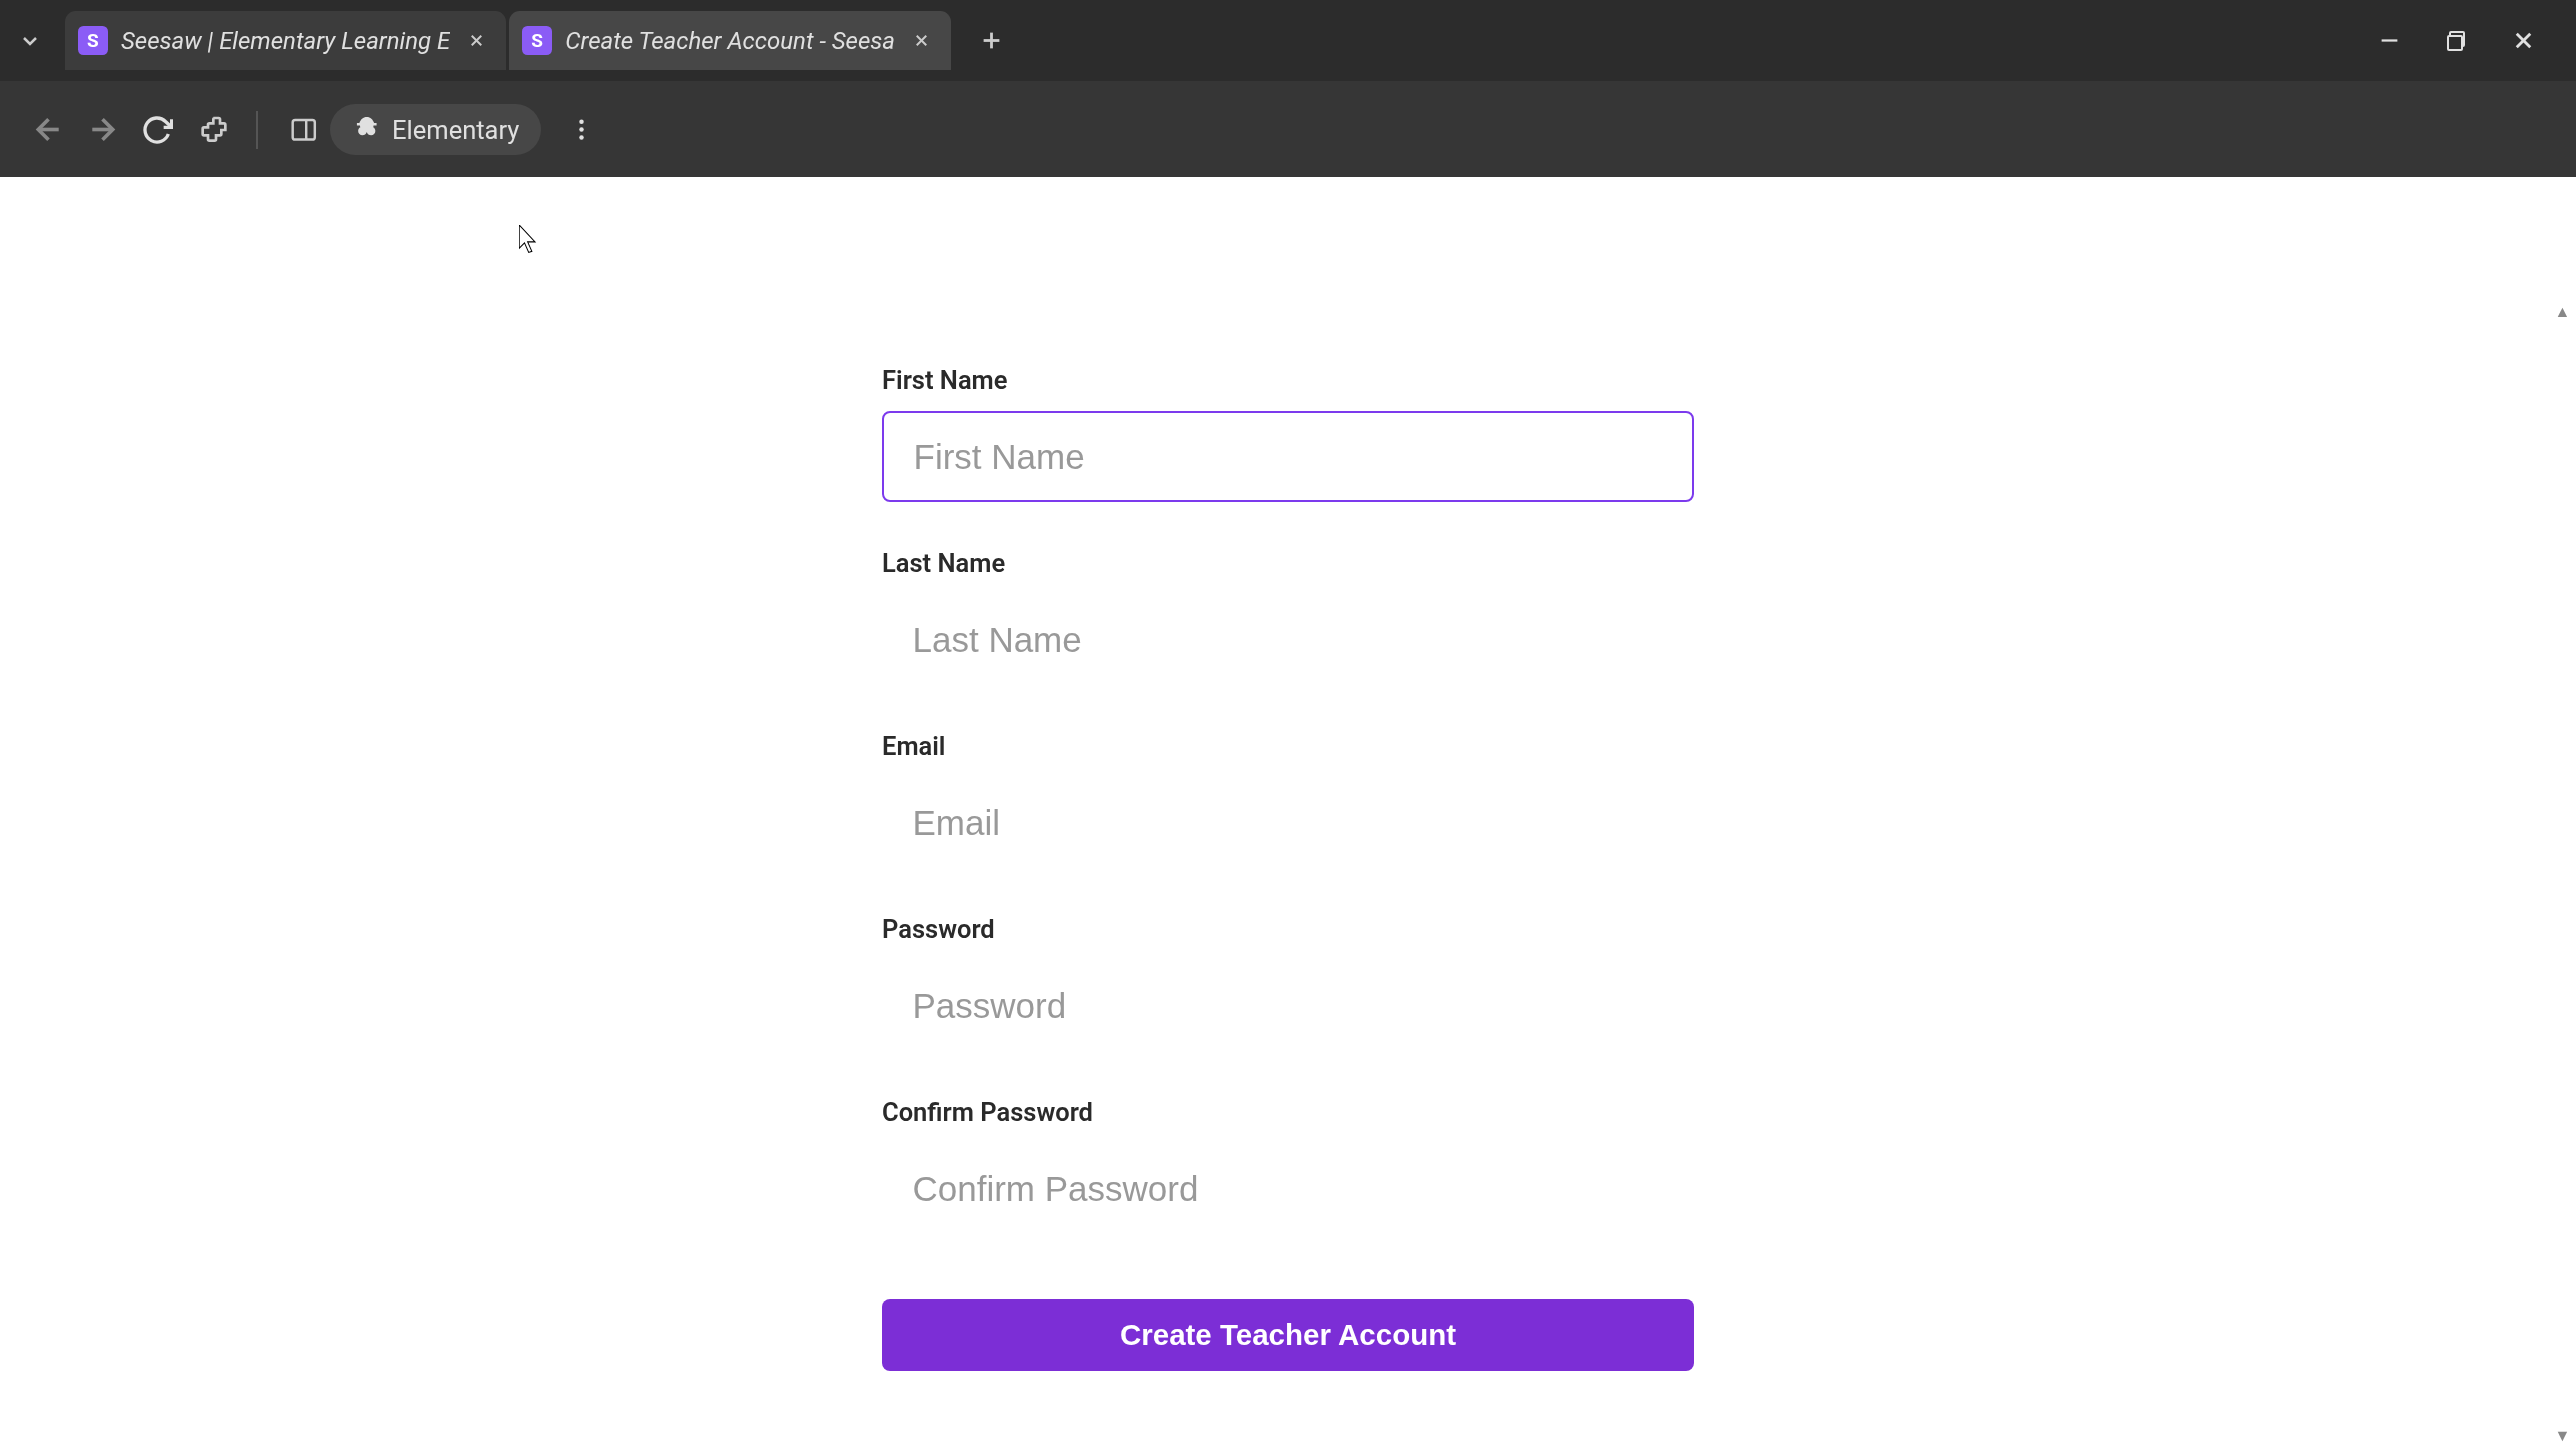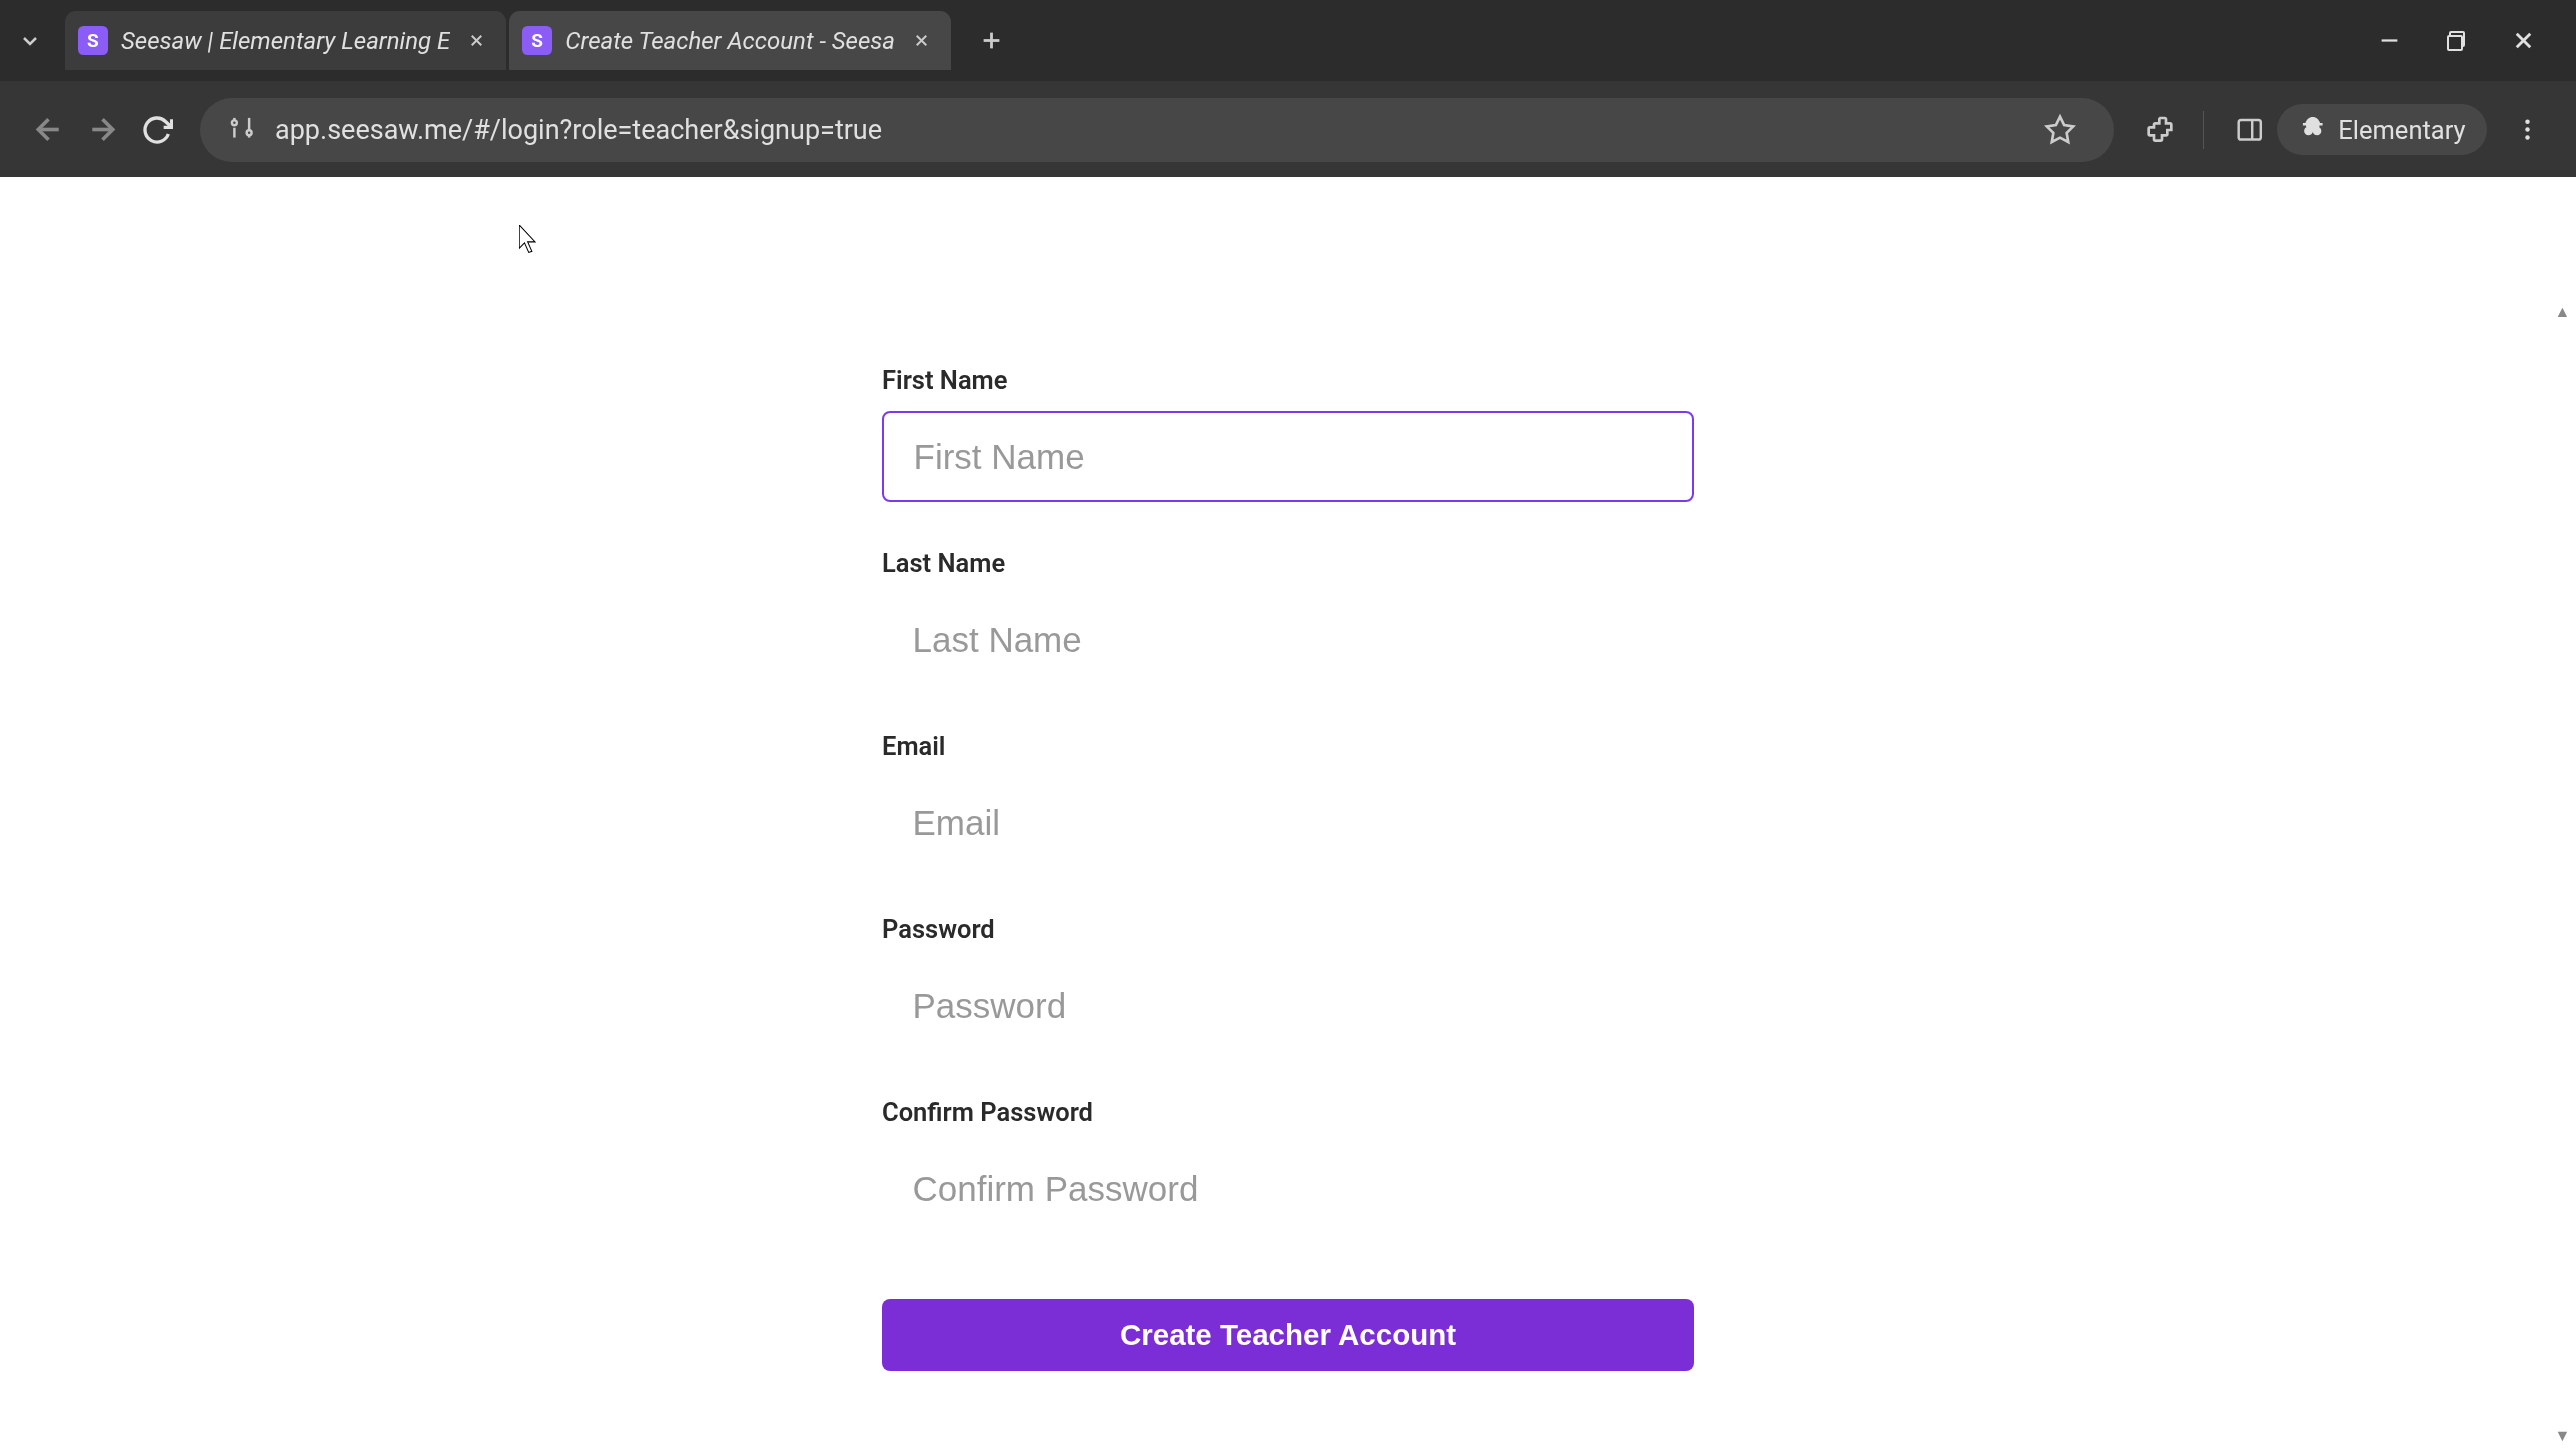--- a/index.html
+++ b/index.html
@@ -336,38 +336,20 @@
           <line x1="5" y1="12" x2="19" y2="12"></line>
           <polyline points="12 5 19 12 12 19"></polyline>
         </svg>
     </div>
     <div class="nav-button active">
       <svg width="32" height="32" viewBox="0 0 24 24" fill="none" stroke="currentColor" stroke-width="2.5">
           <path d="M23 4v6h-6"></path>
           <path d="M20.49 15a9 9 0 1 1-2.12-9.36L23 10"></path>
         </svg>
     </div>
-    <div class="address-bar">
-      <div class="site-settings-icon">
-        <svg width="29.5" height="29.5" viewBox="0 0 24 24" fill="none" stroke="currentColor" stroke-width="2">
-            <circle cx="6" cy="8" r="2"></circle>
-            <line x1="6" y1="12" x2="6" y2="20"></line>
-            <line x1="6" y1="4" x2="6" y2="6"></line>
-            <circle cx="18" cy="16" r="2"></circle>
-            <line x1="18" y1="4" x2="18" y2="14"></line>
-            <line x1="18" y1="18" x2="18" y2="20"></line>
-          </svg>
-      </div>
-      <div class="url-text">app.seesaw.me/#/login?role=teacher&amp;signup=true</div>
-      <div class="address-bar-icon">
-        <svg width="32" height="32" viewBox="0 0 24 24" fill="none" stroke="currentColor" stroke-width="2">
-            <polygon points="12 2 15.09 8.26 22 9.27 17 14.14 18.18 21.02 12 17.77 5.82 21.02 7 14.14 2 9.27 8.91 8.26 12 2"></polygon>
-          </svg>
-      </div>
-    </div>
     <div class="address-bar-icon">
       <svg width="32" height="32" viewBox="0 0 24 24" fill="none" stroke="currentColor" stroke-width="2">
           <path d="M10 3h4a1 1 0 0 1 1 1v3h3a1 1 0 0 1 1 1v4h-3v3a1 1 0 0 1-1 1h-3v3a1 1 0 0 1-1 1H7a1 1 0 0 1-1-1v-3H3a1 1 0 0 1-1-1v-4a1 1 0 0 1 1-1h3V8a1 1 0 0 1 1-1h3V4a1 1 0 0 1 1-1z"></path>
         </svg>
     </div>
     <div class="toolbar-divider"></div>
     <div class="address-bar-icon">
       <svg width="29.5" height="29.5" viewBox="0 0 24 24" fill="none" stroke="currentColor" stroke-width="2">
           <rect x="3" y="4" width="18" height="16" rx="2"></rect>
           <line x1="14" y1="4" x2="14" y2="20"></line>

